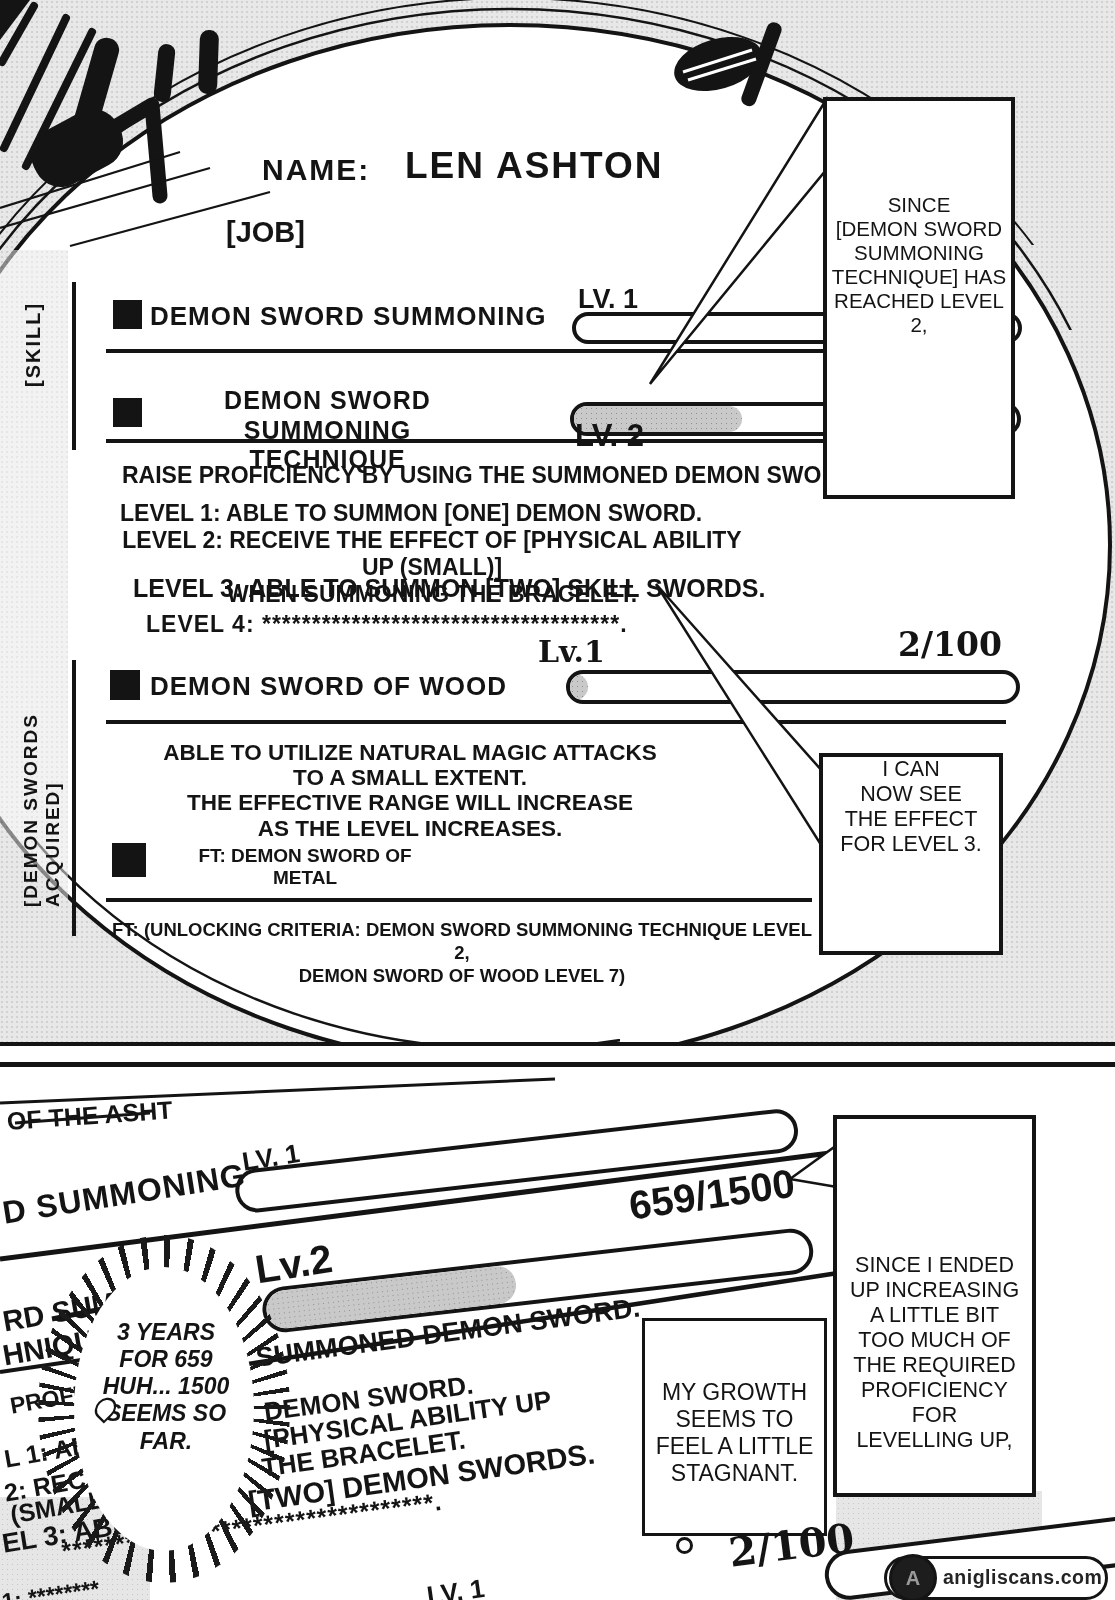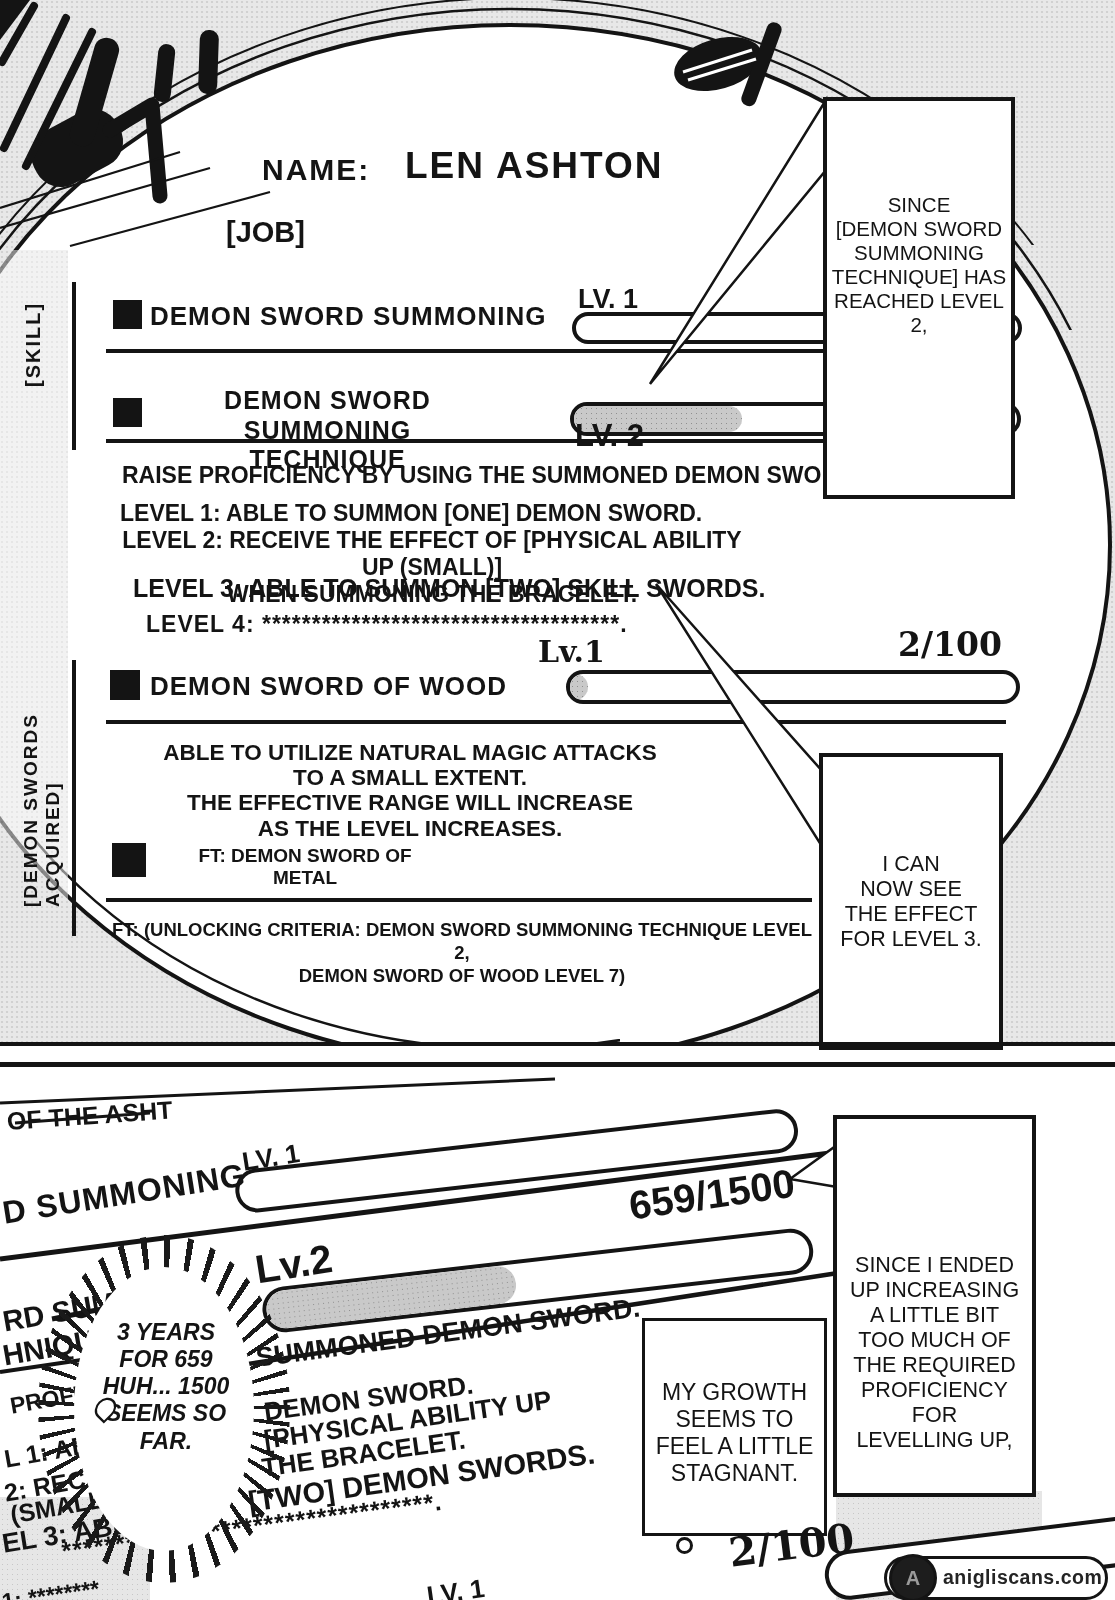--- a/index.html
+++ b/index.html
@@ -149,21 +149,21 @@
   <div class="hl" style="left:106px;top:898px;width:706px;"></div>
   <span class="t ctr" style="left:112px;top:918px;width:700px;font-size:18.5px;line-height:1.25;">FT: (UNLOCKING CRITERIA: DEMON SWORD SUMMONING TECHNIQUE LEVEL 2,
 DEMON SWORD OF WOOD LEVEL 7)</span>
 
   <div class="bub" style="left:823px;top:97px;width:184px;height:302px;padding-top:92px;font-size:20.5px;">SINCE
 [DEMON SWORD
 SUMMONING
 TECHNIQUE] HAS
 REACHED LEVEL
 2,</div>
-  <div class="bub" style="left:819px;top:753px;width:176px;height:194px;padding-top:95px;font-size:21.5px;">I CAN
+  <div class="bub" style="left:819px;top:753px;width:176px;height:194px;font-size:21.5px;">I CAN
 NOW SEE
 THE EFFECT
 FOR LEVEL 3.</div>
 
   <div class="hl" style="left:0;top:1042px;width:1115px;z-index:6;"></div>
 
   <div id="panel2">
 
     <div class="ht" style="left:0;top:430px;width:150px;height:108px;"></div>
     <div class="ht" style="left:836px;top:424px;width:206px;height:114px;"></div>

